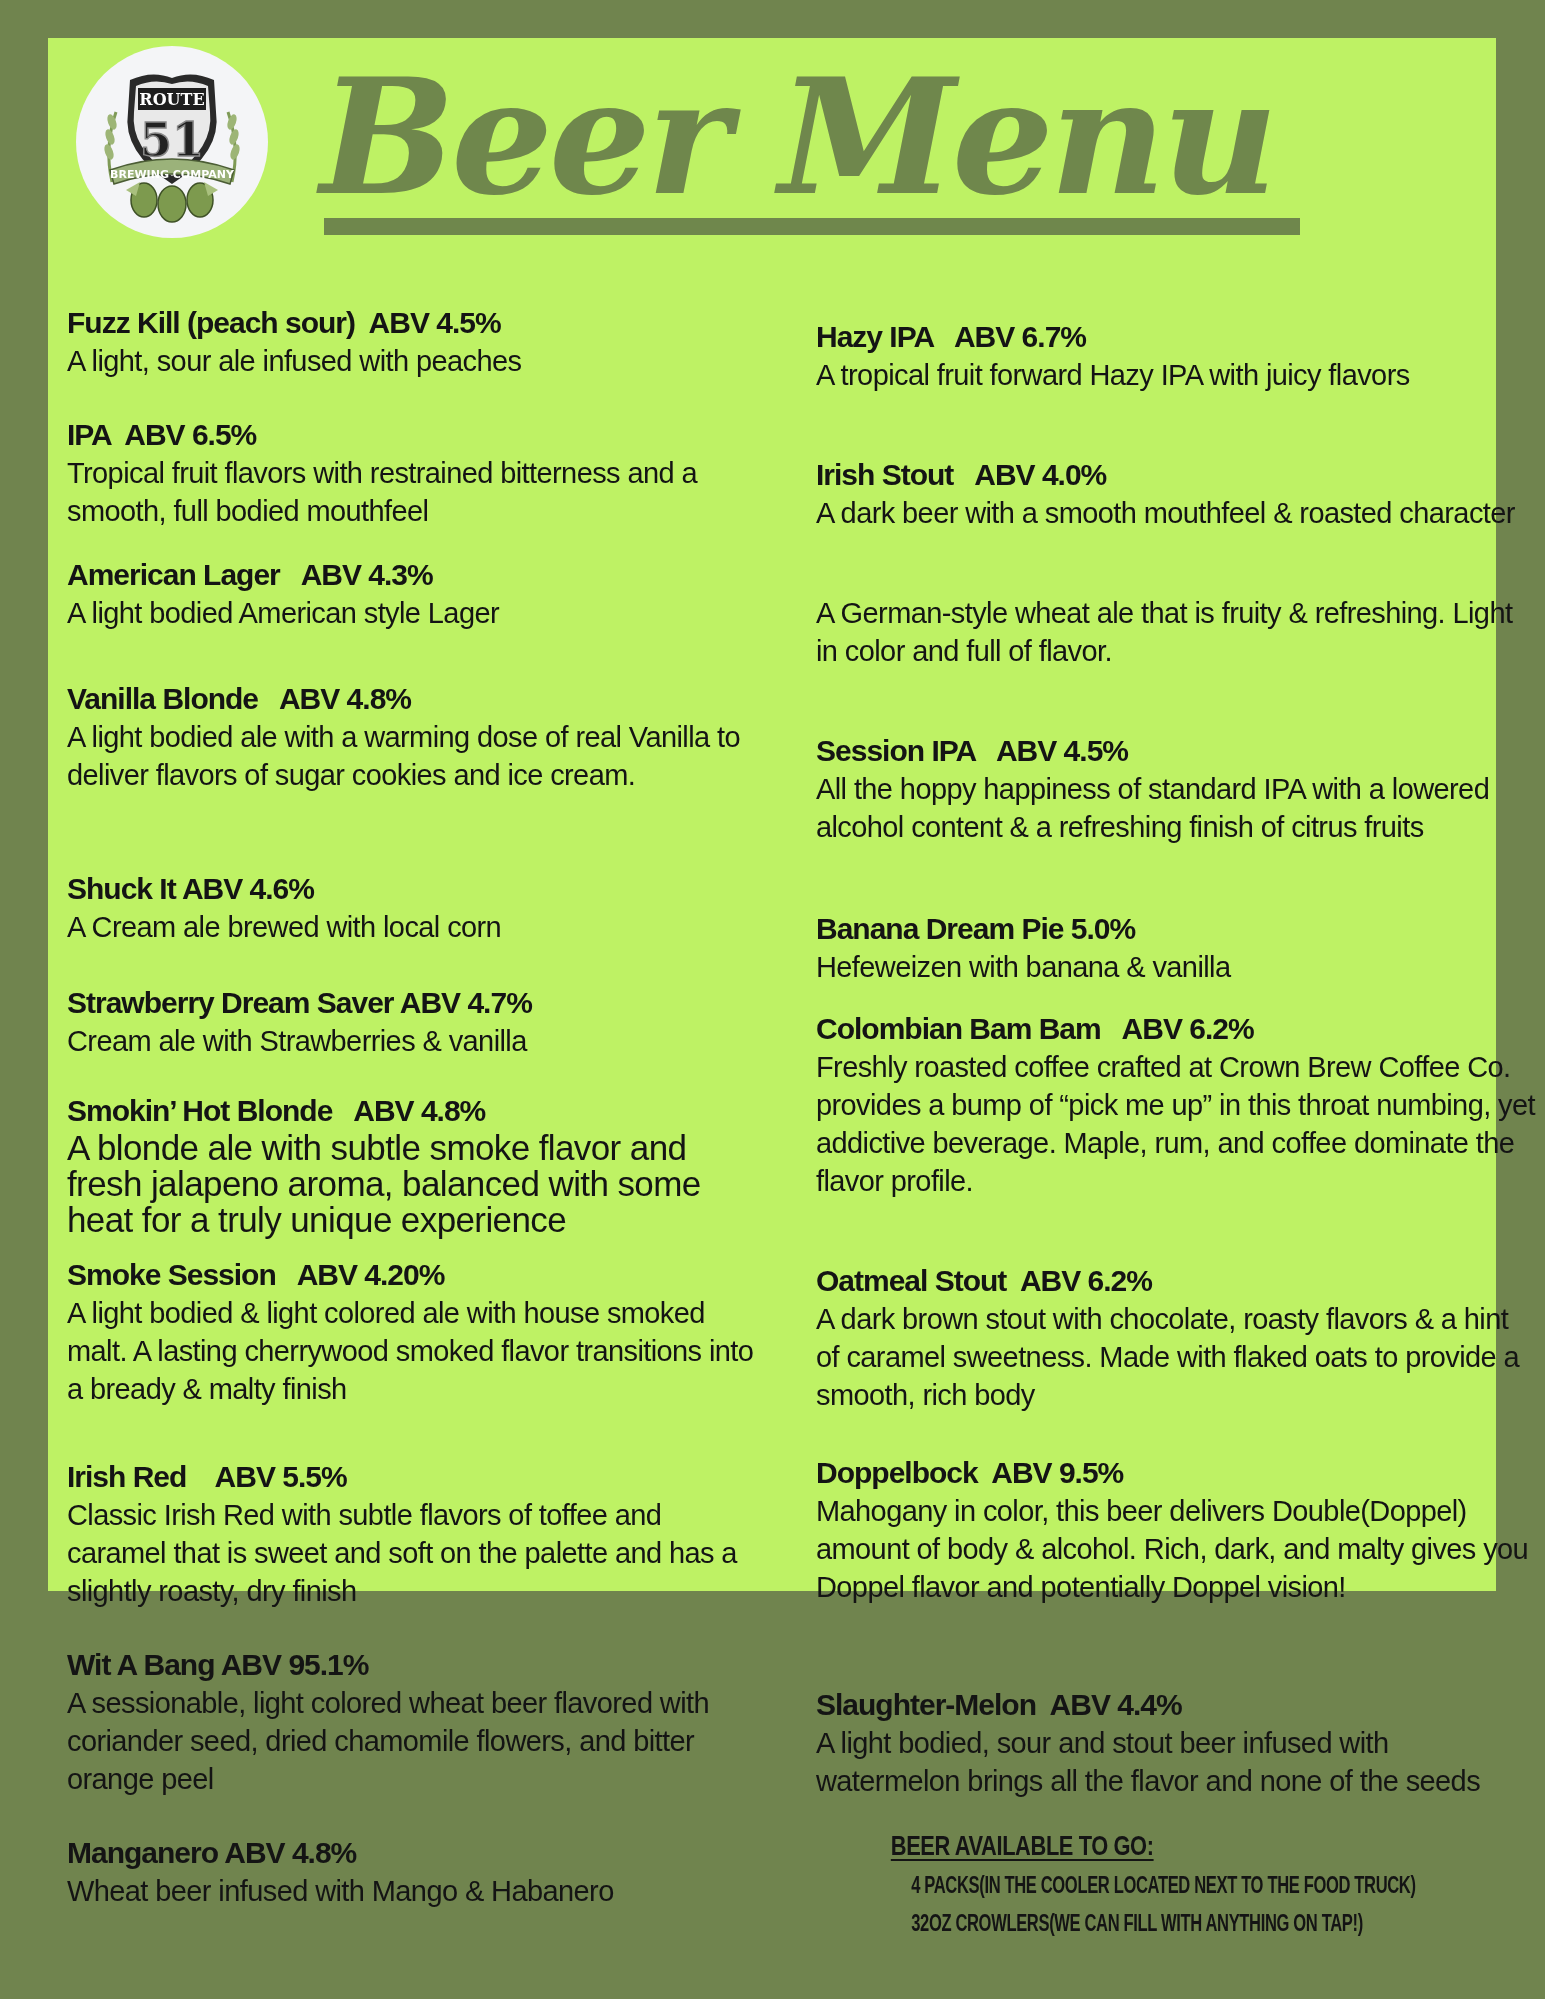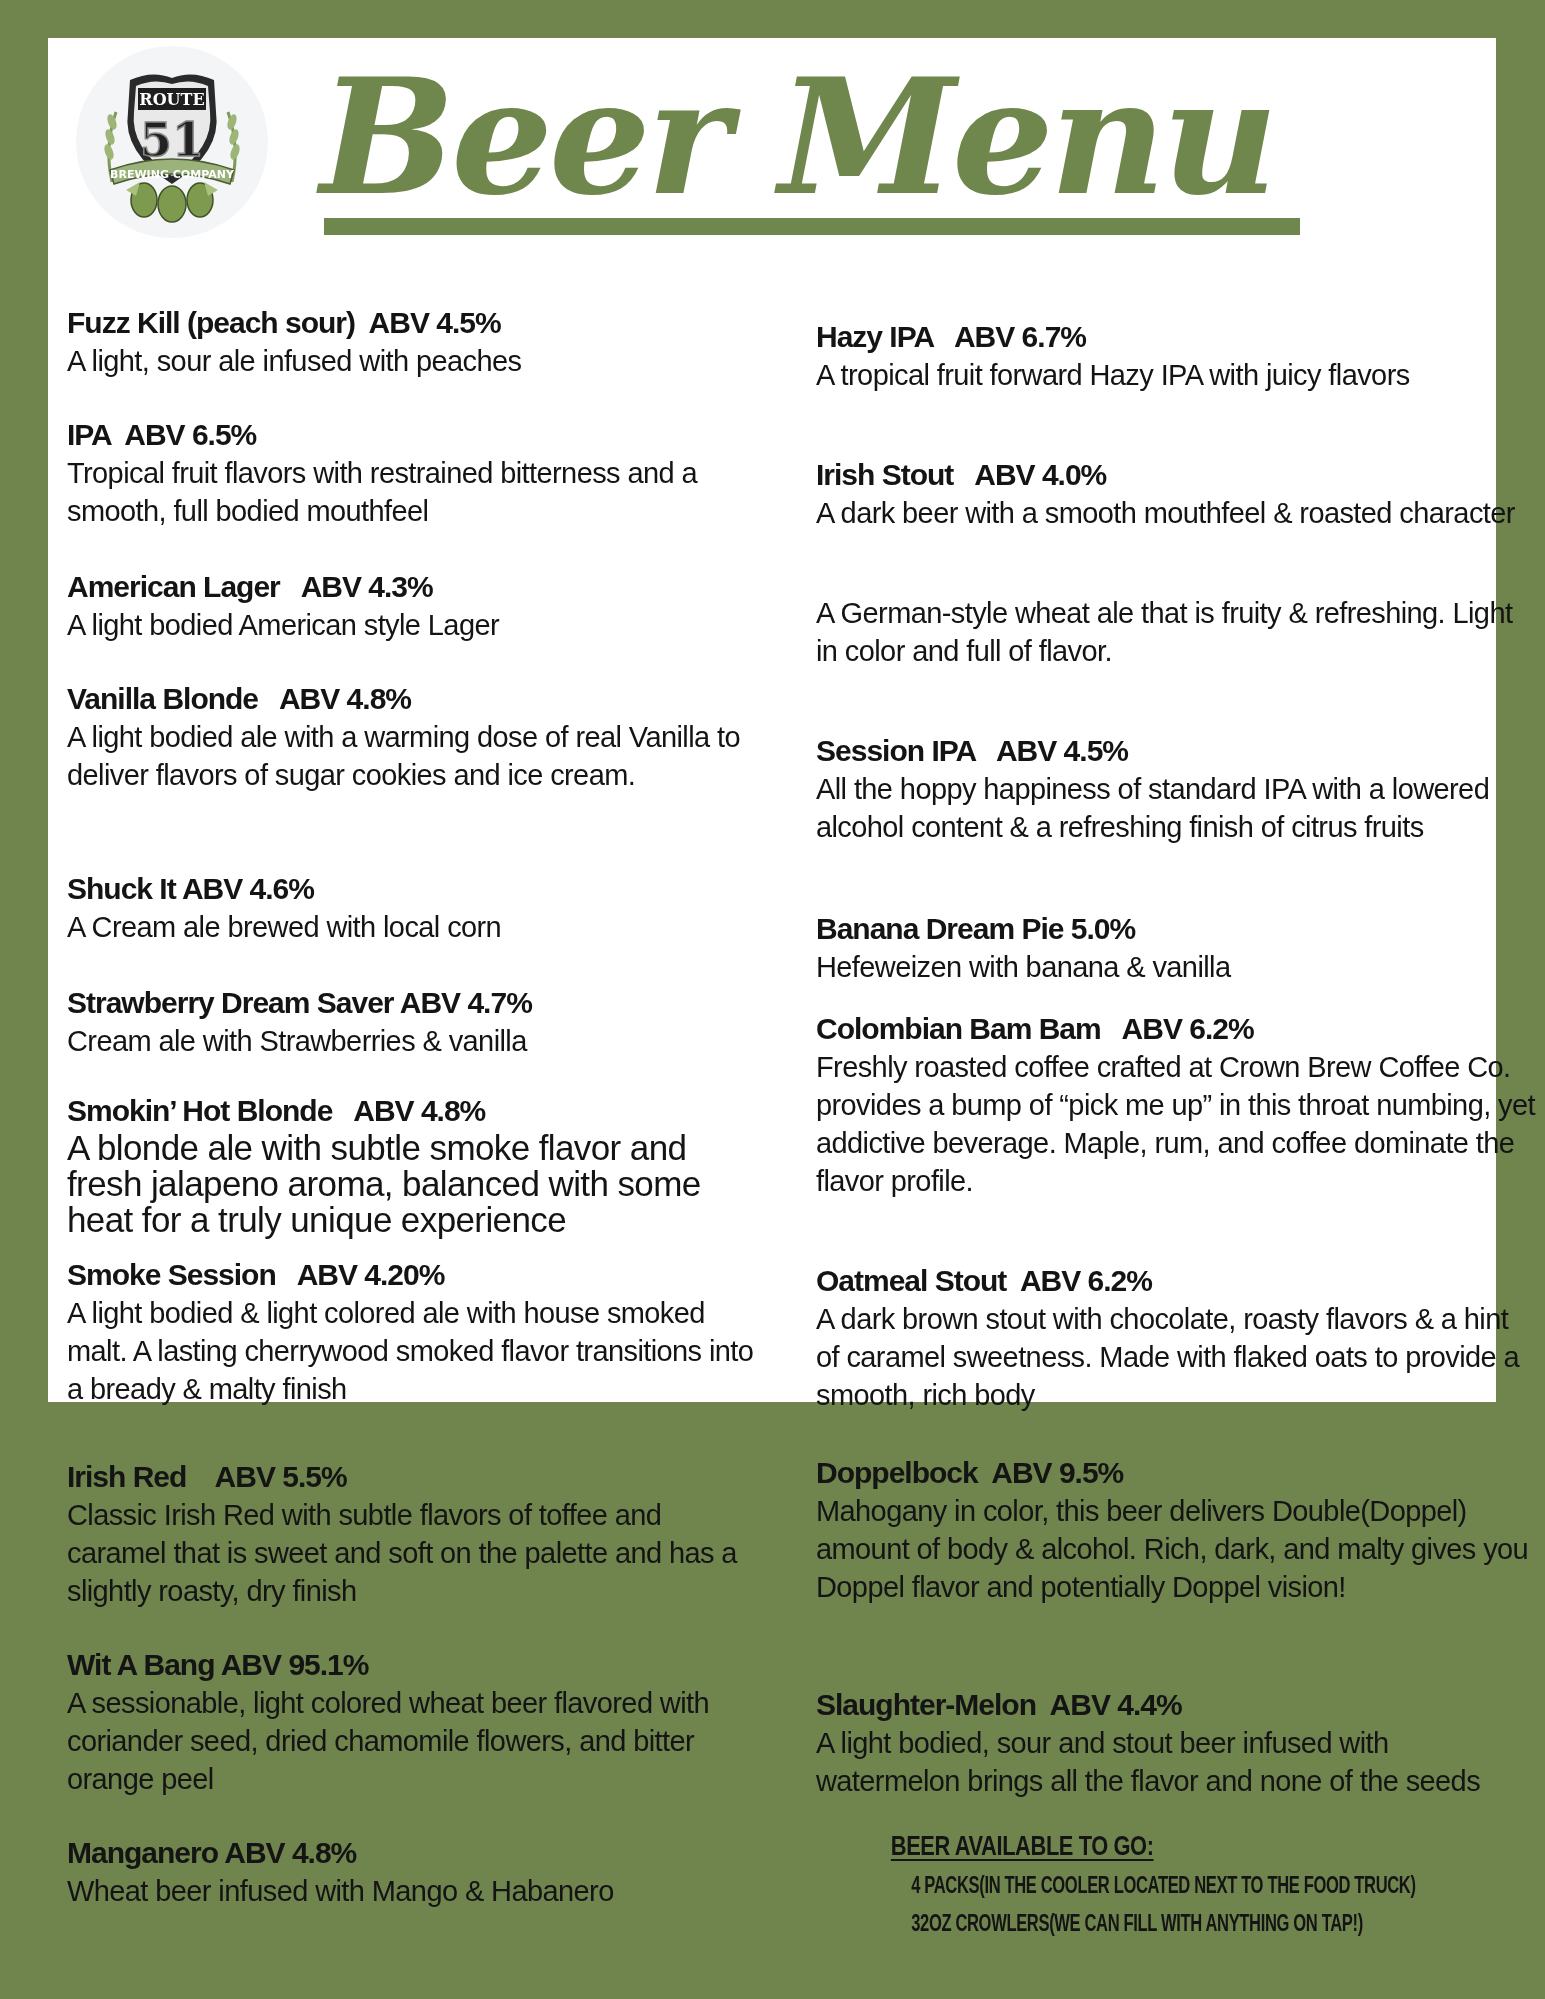--- a/index.html
+++ b/index.html
@@ -5,22 +5,22 @@
   html, body { margin: 0; padding: 0; }
   body {
     width: 1545px; height: 1999px;
     background: #70844e;
     position: relative; overflow: hidden;
     font-family: "Liberation Sans", "DejaVu Sans", sans-serif;
     color: #141414;
   }
   .panel {
     position: absolute; left: 48px; top: 38px;
-    width: 1448px; height: 1364px;
-    background: #ffffff;
+    width: 1448px; height: 1553px;
+    background: #bef264;
   }
   .logo {
     position: absolute; left: 28px; top: 8px;
     width: 192px; height: 192px; border-radius: 50%;
     background: #f4f5f7;
     display: flex; align-items: center; justify-content: center;
   }
   .logo svg { width: 180px; height: 180px; }
   .title {
     position: absolute; left: 272px; top: 14px;
@@ -110,21 +110,21 @@
 
   <div class="col col-left">
     <div class="item" style="top:0px">
       <div class="item-name">Fuzz Kill (peach sour)  ABV 4.5%</div>
       <div class="item-desc">A light, sour ale infused with peaches</div>
     </div>
     <div class="item" style="top:112px">
       <div class="item-name">IPA  ABV 6.5%</div>
       <div class="item-desc">Tropical fruit flavors with restrained bitterness and a smooth, full bodied mouthfeel</div>
     </div>
-    <div class="item" style="top:264px">
+    <div class="item" style="top:252px">
       <div class="item-name">American Lager   ABV 4.3%</div>
       <div class="item-desc">A light bodied American style Lager</div>
     </div>
     <div class="item" style="top:376px">
       <div class="item-name">Vanilla Blonde   ABV 4.8%</div>
       <div class="item-desc">A light bodied ale with a warming dose of real Vanilla to deliver flavors of sugar cookies and ice cream.</div>
     </div>
     <div class="item" style="top:566px">
       <div class="item-name">Shuck It ABV 4.6%</div>
       <div class="item-desc">A Cream ale brewed with local corn</div>

